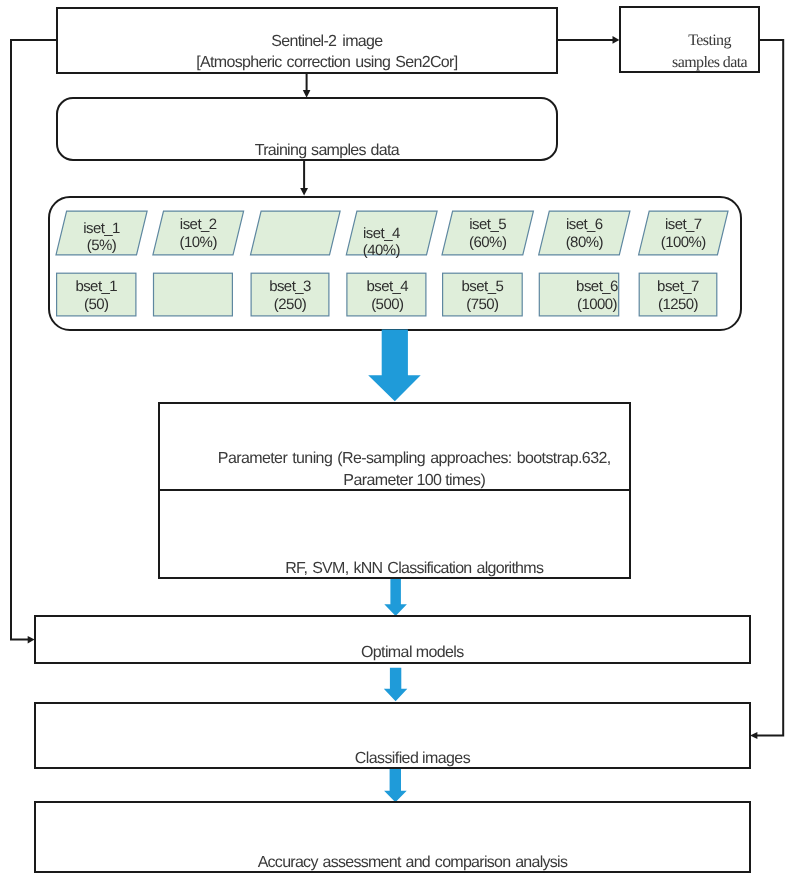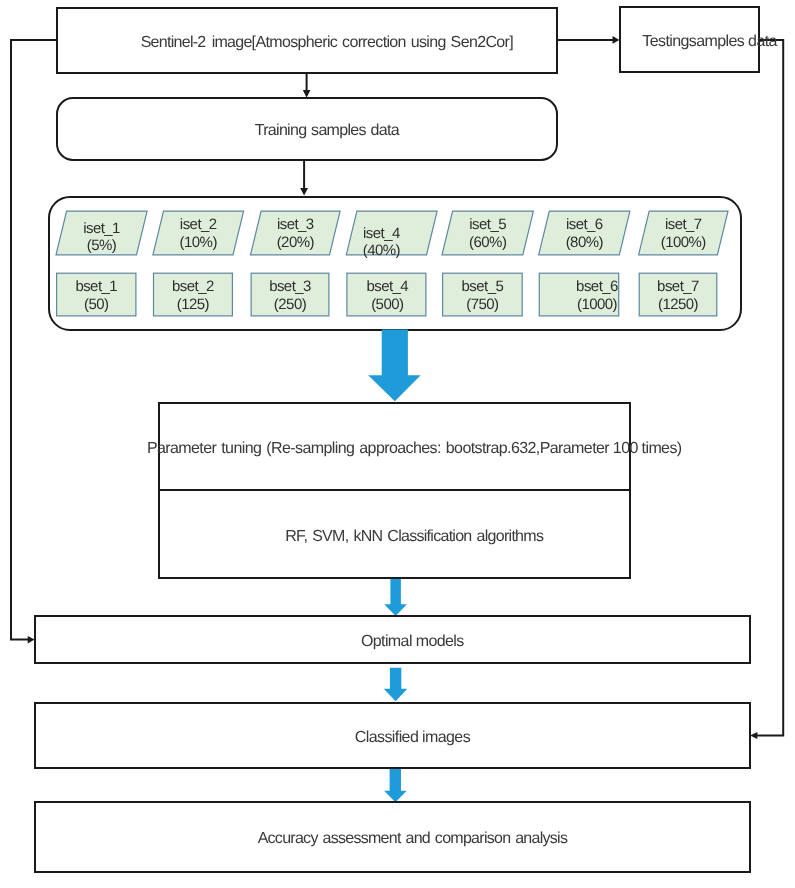--- a/index.html
+++ b/index.html
@@ -4,21 +4,21 @@
 <title>Flowchart</title>
 <style>
   html,body{margin:0;padding:0;background:#ffffff;}
   body{width:795px;height:888px;font-family:"Liberation Sans",sans-serif;
        color:#3a3a3a;-webkit-font-smoothing:antialiased;text-rendering:geometricPrecision;}
   #canvas{position:relative;width:795px;height:888px;overflow:hidden;background:#ffffff;
           transform:translateZ(0);}
 
   
   .box{position:absolute;box-sizing:border-box;border:2px solid #1a1a1a;background:#ffffff;
-       display:flex;flex-direction:row;align-items:center;justify-content:center;
+       display:flex;flex-direction:column;align-items:center;justify-content:flex-end;
        text-align:center;font-size:16px;line-height:21.3px;letter-spacing:-0.6px;z-index:5;padding-left:40px;}
   .box .ln{display:block;white-space:pre;position:relative;top:2px;transform:translateZ(0);}
   #n-param .ln:first-child{word-spacing:1.2px;}
   #n-sentinel .ln:nth-child(1){word-spacing:2.4px;letter-spacing:-0.72px;}
   #n-sentinel .ln:nth-child(2){word-spacing:1.1px;letter-spacing:-0.65px;}
   #n-accuracy .ln{word-spacing:1.1px;letter-spacing:-0.72px;}
   #n-algos .ln{word-spacing:1.3px;letter-spacing:-0.72px;}
   #n-training .ln{word-spacing:1.0px;letter-spacing:-0.7px;}
 
   
@@ -80,21 +80,21 @@
     <polygon fill="#1F9BD9" points="390.4,578.3 400.9,578.3 400.9,604.3 406.9,604.3 395.6,615.9 384.3,604.3 390.4,604.3"></polygon>
     <polygon fill="#1F9BD9" points="389.9,667.7 401.3,667.7 401.3,688.7 407.3,688.7 395.6,701.3 383.8,688.7 389.9,688.7"></polygon>
     <polygon fill="#1F9BD9" points="389.6,768.0 401.0,768.0 401.0,790.8 406.7,790.8 395.4,802.2 384.1,790.8 389.6,790.8"></polygon>
   </svg>
 
   <div class="box" id="n-sentinel" style="left:55.8px;top:6.7px;width:502.1px;height:67.1px;">
     <span class="ln">Sentinel-2 image</span>
     <span class="ln">[Atmospheric correction using Sen2Cor]</span>
   </div>
 
-  <div class="box" id="n-testing" style="left:619.4px;top:6.2px;width:140.4px;height:66.8px;">
+  <div class="box" id="n-testing" style="left:619.4px;top:6.2px;width:140.4px;height:66.8px;font-family:Liberation Serif, serif;">
     <span class="ln">Testing</span>
     <span class="ln">samples data</span>
   </div>
 
   <div class="box" id="n-training" style="left:55.7px;top:96.7px;width:502.2px;height:64.4px;border-radius:17px;">
     <span class="ln">Training samples data</span>
   </div>
 
   <div id="group" style="left:47.8px;top:195.7px;width:694.6px;height:134.9px;"></div>
 
@@ -120,47 +120,39 @@
   </div>
 
 <div class="gcell" style="left: 56px; top: 211.1px; width: 91.1px; height: 50px;">
       <span class="ln">iset_1</span>
       <span class="ln">(5%)</span>
     </div>
     <div class="gcell" style="left: 152.9px; top: 211.1px; width: 90.7px; height: 43.7px;">
       <span class="ln">iset_2</span>
       <span class="ln">(10%)</span>
     </div>
-    <div class="gcell" style="left: 250.5px; top: 211.1px; width: 89.6px; height: 43.7px;">
-      <span class="ln">iset_3</span>
-      <span class="ln">(20%)</span>
-    </div>
     <div class="gcell" style="left: 336px; top: 211.1px; width: 90.8px; height: 60px;">
       <span class="ln">iset_4</span>
       <span class="ln">(40%)</span>
     </div>
     <div class="gcell" style="left: 442px; top: 211.1px; width: 91.4px; height: 43.7px;">
       <span class="ln">iset_5</span>
       <span class="ln">(60%)</span>
     </div>
     <div class="gcell" style="left: 538.7px; top: 211.1px; width: 91.2px; height: 43.7px;">
       <span class="ln">iset_6</span>
       <span class="ln">(80%)</span>
     </div>
     <div class="gcell" style="left: 638.6px; top: 211.1px; width: 89.4px; height: 43.7px;">
       <span class="ln">iset_7</span>
       <span class="ln">(100%)</span>
     </div>
     <div class="gcell" style="left: 56px; top: 272.6px; width: 80.5px; height: 43.9px;">
       <span class="ln">bset_1</span>
       <span class="ln">(50)</span>
-    </div>
-    <div class="gcell" style="left: 152.9px; top: 272.6px; width: 80.1px; height: 43.9px;">
-      <span class="ln">bset_2</span>
-      <span class="ln">(125)</span>
     </div>
     <div class="gcell" style="left: 250.5px; top: 272.6px; width: 79px; height: 43.9px;">
       <span class="ln">bset_3</span>
       <span class="ln">(250)</span>
     </div>
     <div class="gcell" style="left: 346.3px; top: 272.6px; width: 82px; height: 43.9px;">
       <span class="ln">bset_4</span>
       <span class="ln">(500)</span>
     </div>
     <div class="gcell" style="left: 442px; top: 272.6px; width: 80.8px; height: 43.9px;">

